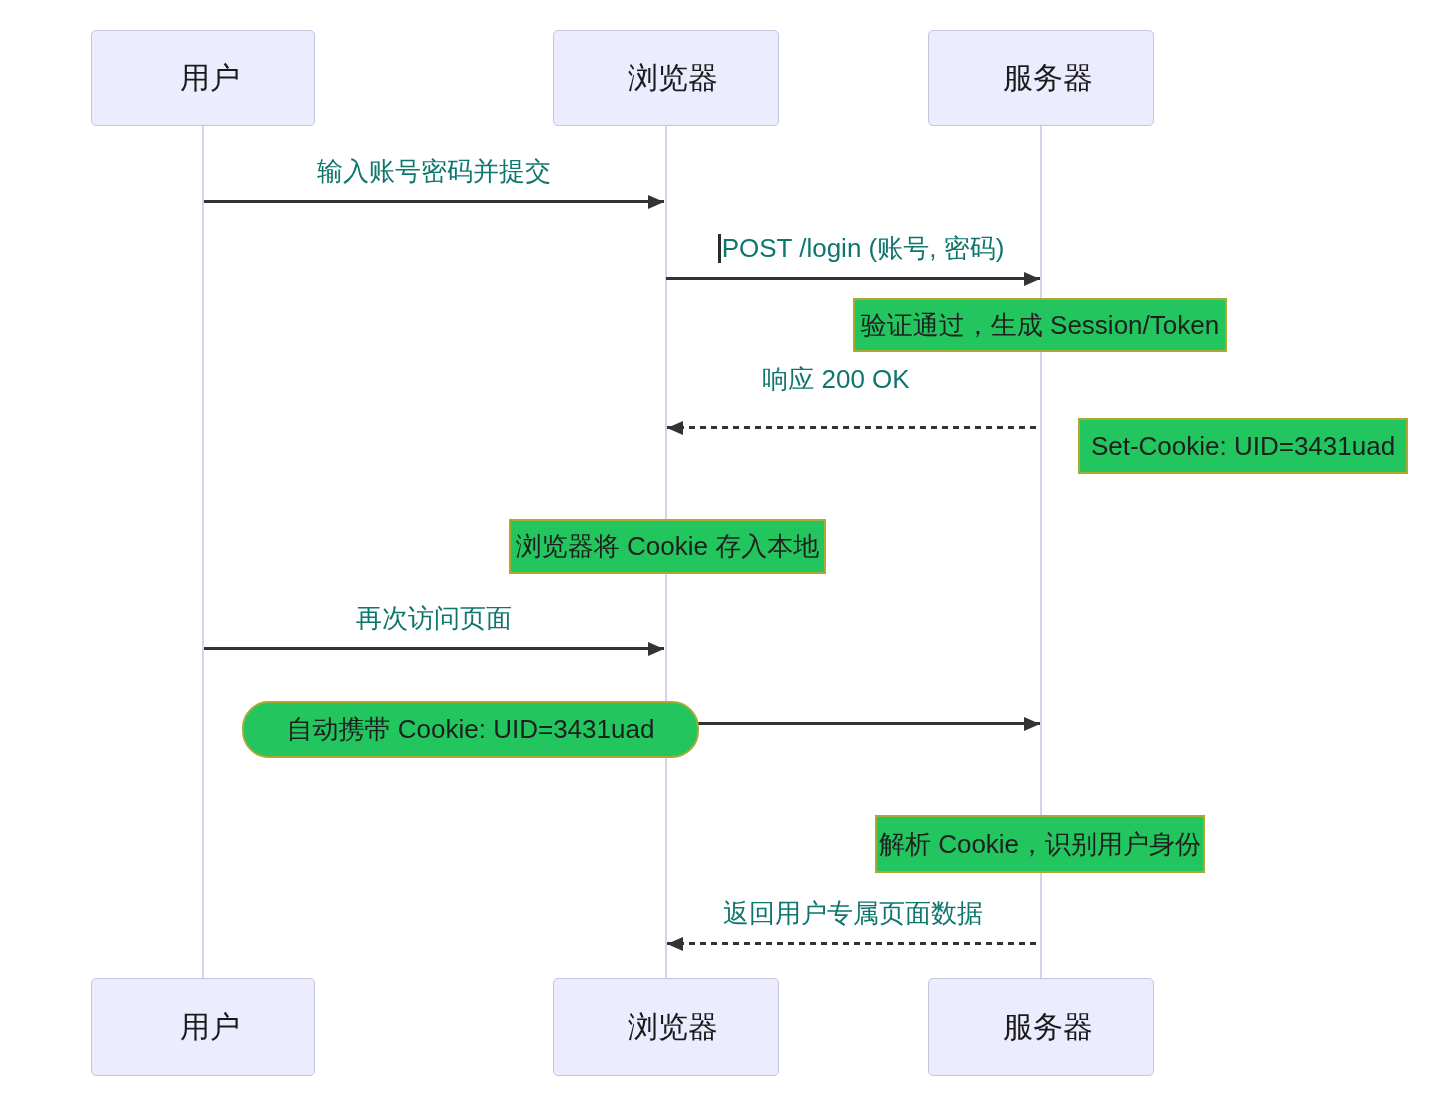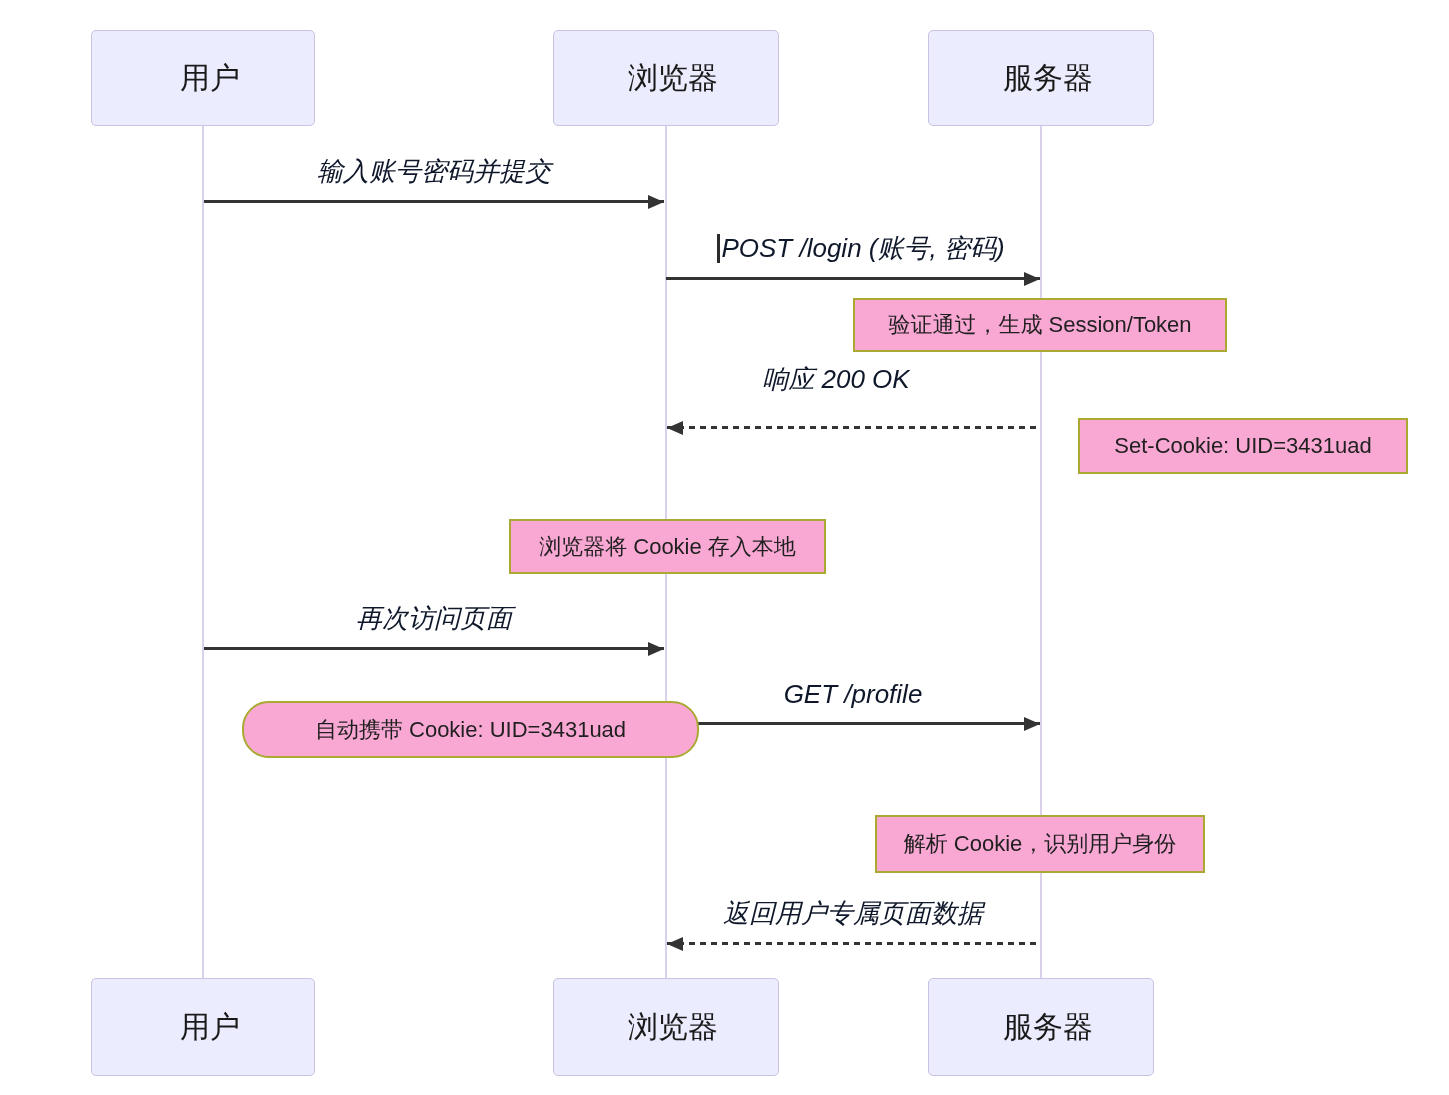--- a/index.html
+++ b/index.html
@@ -15,42 +15,42 @@
     background:#ECECFF;border:1.5px solid #C9C2E0;border-radius:5px;
     display:flex;align-items:center;justify-content:center;
     font-size:30px;color:#1a1a1a;padding-left:14px;
   }
   .lifeline{
     position:absolute;width:2px;top:126px;height:852px;background:#D9D0EC;
   }
   .msg{
     position:absolute;height:34px;
     display:flex;align-items:center;justify-content:center;
-    font-size:26px;color:#0f172a;white-space:nowrap;font-style:italic;
+    font-size:26px;color:#0f766e;white-space:nowrap;
   }
   .line{position:absolute;height:3px;background:#333333;}
   .line-dashed{
     position:absolute;height:3px;
     background:repeating-linear-gradient(90deg,#333333 0 6px,transparent 6px 11px);
   }
   .arrow-right{
     position:absolute;width:0;height:0;
     border-top:7px solid transparent;border-bottom:7px solid transparent;
     border-left:16px solid #333333;
   }
   .arrow-left{
     position:absolute;width:0;height:0;
     border-top:7px solid transparent;border-bottom:7px solid transparent;
     border-right:16px solid #333333;
   }
   .note{
     position:absolute;box-sizing:border-box;
-    background:#f9a8d4;border:2px solid #AAAA33;
+    background:#22c55e;border:2px solid #AAAA33;
     display:flex;align-items:center;justify-content:center;
-    font-size:22px;color:#1f1f1f;white-space:nowrap;
+    font-size:26px;color:#1f1f1f;white-space:nowrap;
   }
   .caret{display:inline-block;width:3px;height:29px;background:#2b2b2b;margin-right:1px;flex:0 0 auto;}
 </style>
 </head>
 <body>
 
 <div class="canvas">
 
   <div class="lifeline" style="left:202px;"></div>
   <div class="lifeline" style="left:665px;"></div>
@@ -78,21 +78,20 @@
   <div class="arrow-left" style="left:667px;top:421px;"></div>
 
   <div class="note" style="left:1078px;top:418px;width:330px;height:56px;">Set-Cookie: UID=3431uad</div>
 
   <div class="note" style="left:509px;top:519px;width:317px;height:55px;">浏览器将 Cookie 存入本地</div>
 
   <div class="msg" style="left:204px;top:601px;width:460px;">再次访问页面</div>
   <div class="line" style="left:204px;top:647px;width:460px;"></div>
   <div class="arrow-right" style="left:648px;top:642px;"></div>
 
-  <div class="msg" style="left:666px;top:677px;width:374px;">GET /profile</div>
   <div class="line" style="left:666px;top:722px;width:374px;"></div>
   <div class="arrow-right" style="left:1024px;top:717px;"></div>
 
   <div class="note" style="left:242px;top:701px;width:457px;height:57px;border-radius:27px;">自动携带 Cookie: UID=3431uad</div>
 
   <div class="note" style="left:875px;top:815px;width:330px;height:58px;">解析 Cookie，识别用户身份</div>
 
   <div class="msg" style="left:666px;top:896px;width:374px;">返回用户专属页面数据</div>
   <div class="line-dashed" style="left:667px;top:942px;width:373px;"></div>
   <div class="arrow-left" style="left:667px;top:937px;"></div>

